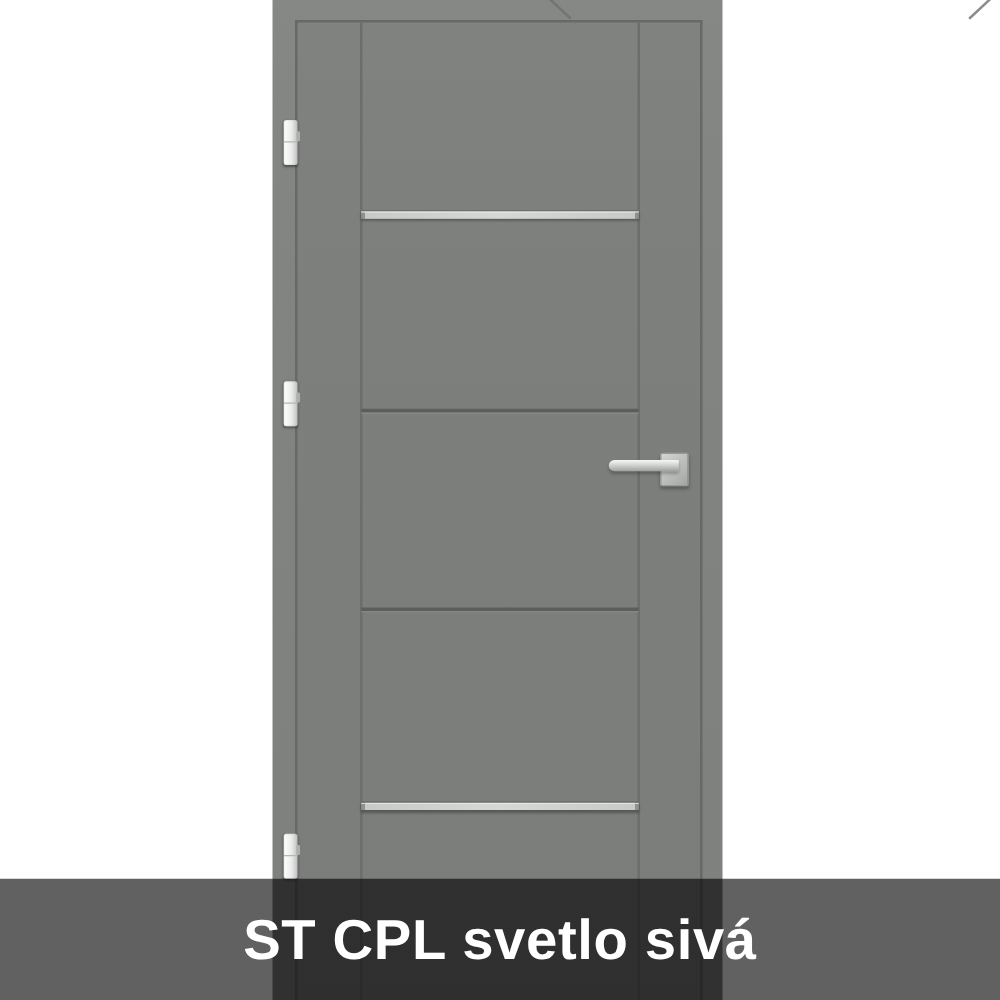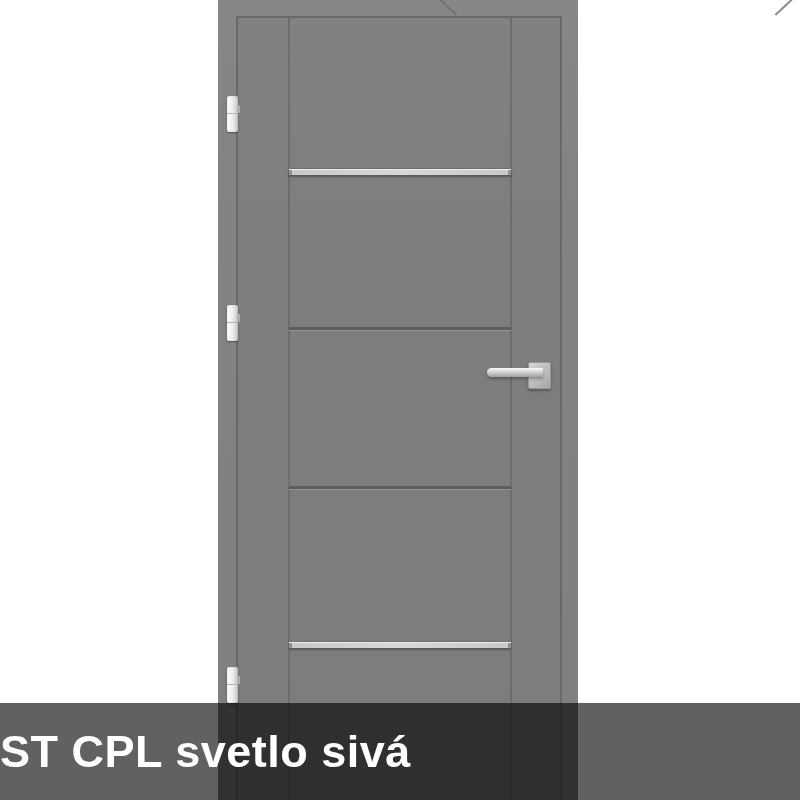--- a/index.html
+++ b/index.html
@@ -77,21 +77,21 @@
     position:absolute;left:487px;top:368px;width:56px;height:9px;
     background:linear-gradient(to bottom,#f7f7f7 0%,#d2d4d2 45%,#9fa19f 100%);
     border-radius:5px 1px 1px 5px;
     box-shadow:0 2px 3px rgba(0,0,0,.28);
   }
 
   
   .banner{
     position:absolute;left:0;top:703px;width:800px;height:97px;
     background:var(--banner,rgba(0,0,0,0.62));
-    display:flex;align-items:center;justify-content:flex-start;
+    display:flex;align-items:center;justify-content:center;
     z-index:10;
   }
   .banner-text{
     color:var(--banner-text,#ffffff);
     font-family:"Liberation Sans", sans-serif;
     font-weight:bold;font-size:45px;line-height:1;letter-spacing:.5px;
     white-space:nowrap;
   }
 </style>
 </head>

